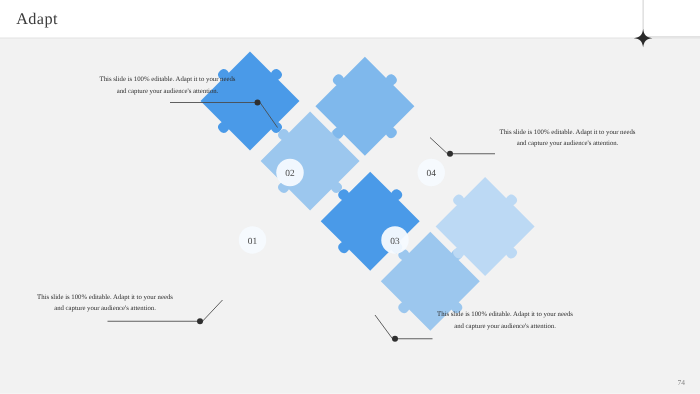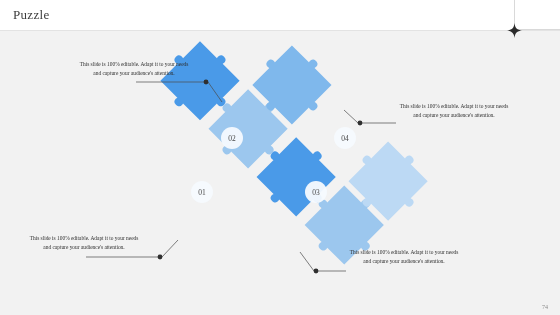--- a/index.html
+++ b/index.html
@@ -110,21 +110,21 @@
     font-size: 7.5px;
     fill: #4a4a4a;
   }
 </style>
 </head>
 <body>
 
 <div class="slide">
 
   <div class="header-bar"></div>
-  <div class="slide-title">Puzzle</div>
+  <div class="slide-title">Adapt</div>
 
   <div class="header-deco">
     <div class="vline"></div>
     <div class="hline"></div>
     <div class="star">
       <svg width="15" height="15" viewBox="0 0 20 20" aria-hidden="true">
         <path d="M10 0 C10.7 6.6 13.4 9.3 20 10 C13.4 10.7 10.7 13.4 10 20 C9.3 13.4 6.6 10.7 0 10 C6.6 9.3 9.3 6.6 10 0 Z" fill="#2b2b2b"></path>
       </svg>
     </div>
   </div>

